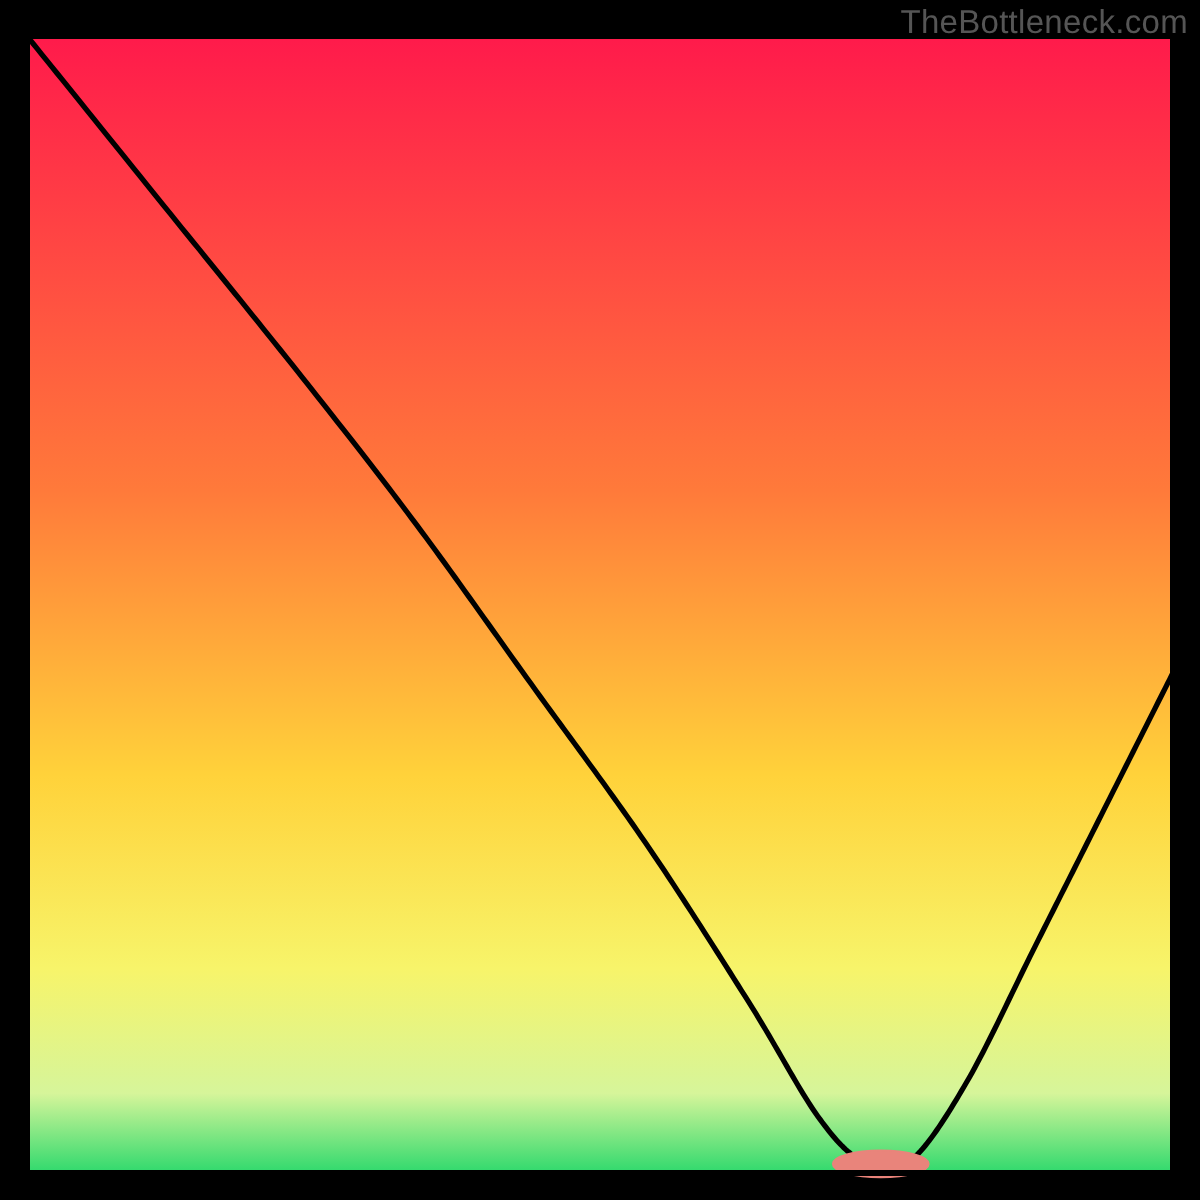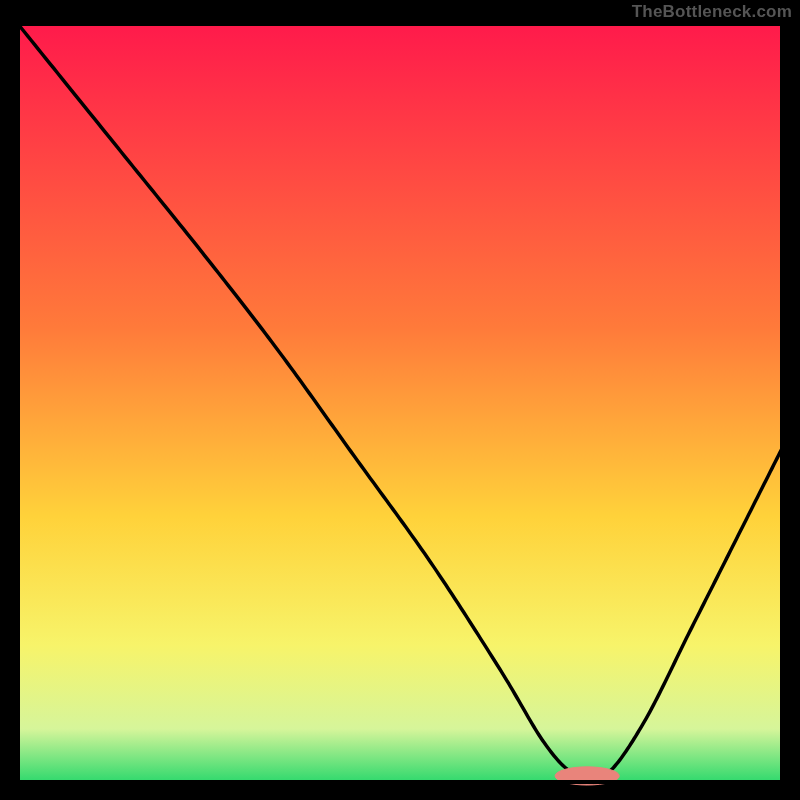--- a/index.html
+++ b/index.html
@@ -20,22 +20,22 @@
     position: absolute;
     left: 0;
     top: 0;
     width: 800px;
     height: 800px;
   }
   .watermark {
     position: absolute;
     top: 2px;
     right: 8px;
-    font-size: 17px;
-    font-weight: 700;
+    font-size: 22px;
+    font-weight: 400;
     color: #555;
     letter-spacing: 0.2px;
     font-family: Arial, sans-serif;
   }
 </style>
 </head>
 <body>
 <div class="container">
 
 <svg class="plot-area" viewBox="0 0 800 800">

